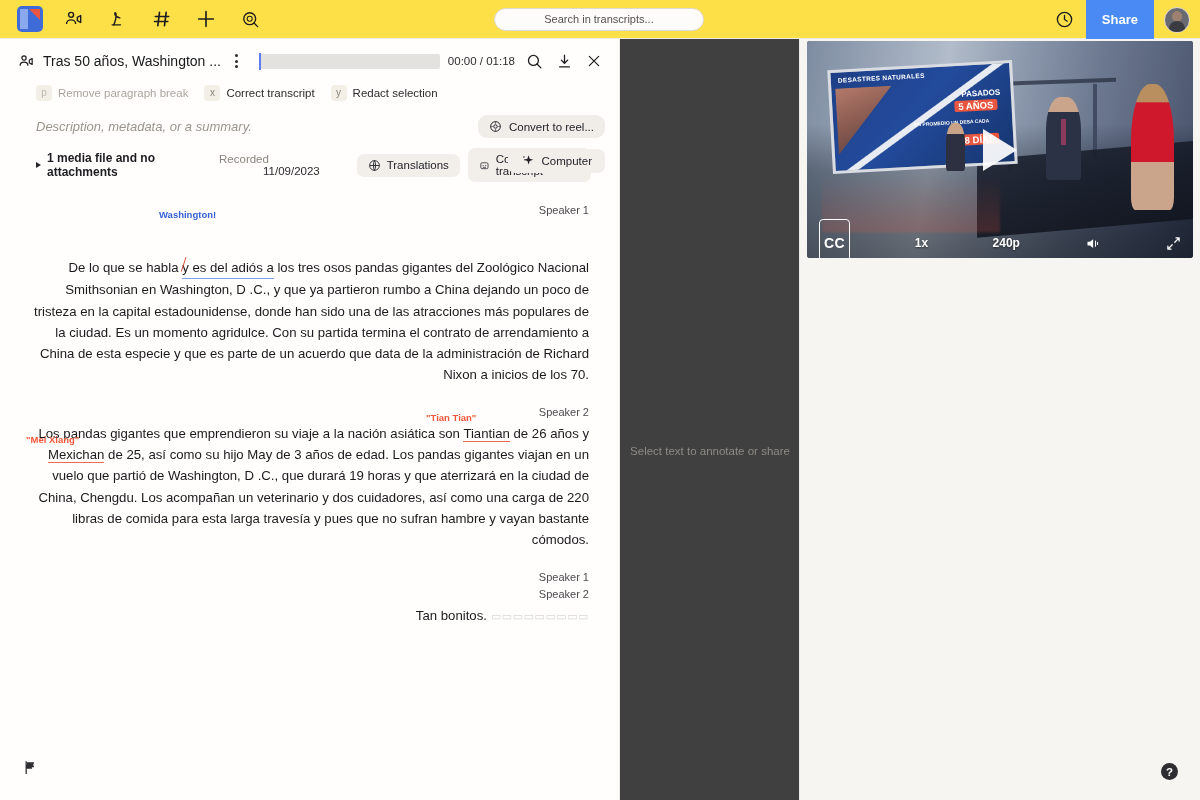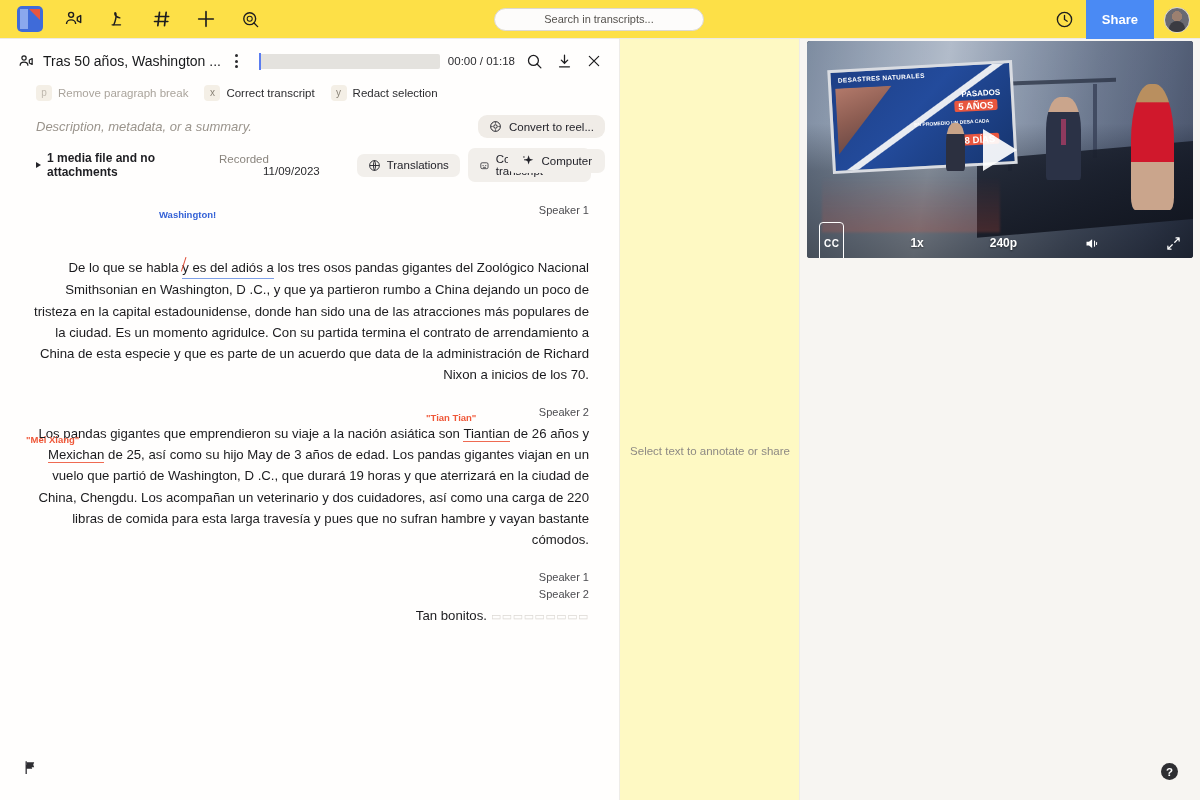--- a/index.html
+++ b/index.html
@@ -79,21 +79,21 @@
     display: flex;
   }
   .doc-col {
     width: 620px; height: 100%;
     background: #fffefd;
     border-right: 1px solid #eeece8;
     position: relative;
   }
   .anno-col {
     width: 180px; height: 100%;
-    background: #fef9c3;
+    background: #404040;
     border-right: 1px solid #eeece8;
     position: relative;
   }
   .right-col {
     width: 400px; height: 100%;
     background: #f7f5f2;
     position: relative;
   }
 
   
@@ -293,21 +293,21 @@
     border-bottom: 21px solid transparent;
     cursor: pointer;
   }
   .vctrl {
     position: absolute; left: 0; bottom: 0; width: 100%; height: 30px;
     display: flex; align-items: center; justify-content: space-between;
     padding: 0 12px;
   }
   .cc-box {
     border: 1.5px solid #fff; border-radius: 4px;
-    font-size: 10px; font-weight: bold; color: #fff;
+    font-size: 14px; font-weight: bold; color: #fff;
     padding: 15px 4px; cursor: pointer; letter-spacing: .5px;
   }
   .vc-txt { font-size: 12px; color: #fff; font-weight: bold; cursor: pointer; text-shadow: 0 1px 2px rgba(0,0,0,.5); }
   .vc-ico { cursor: pointer; display:flex; align-items:center; }
 
   
   .flag-btn { position: absolute; left: 22px; bottom: 20px; cursor: pointer; }
   .help-btn {
     position: absolute; right: 22px; bottom: 20px;
     width: 17px; height: 17px; border-radius: 50%;

